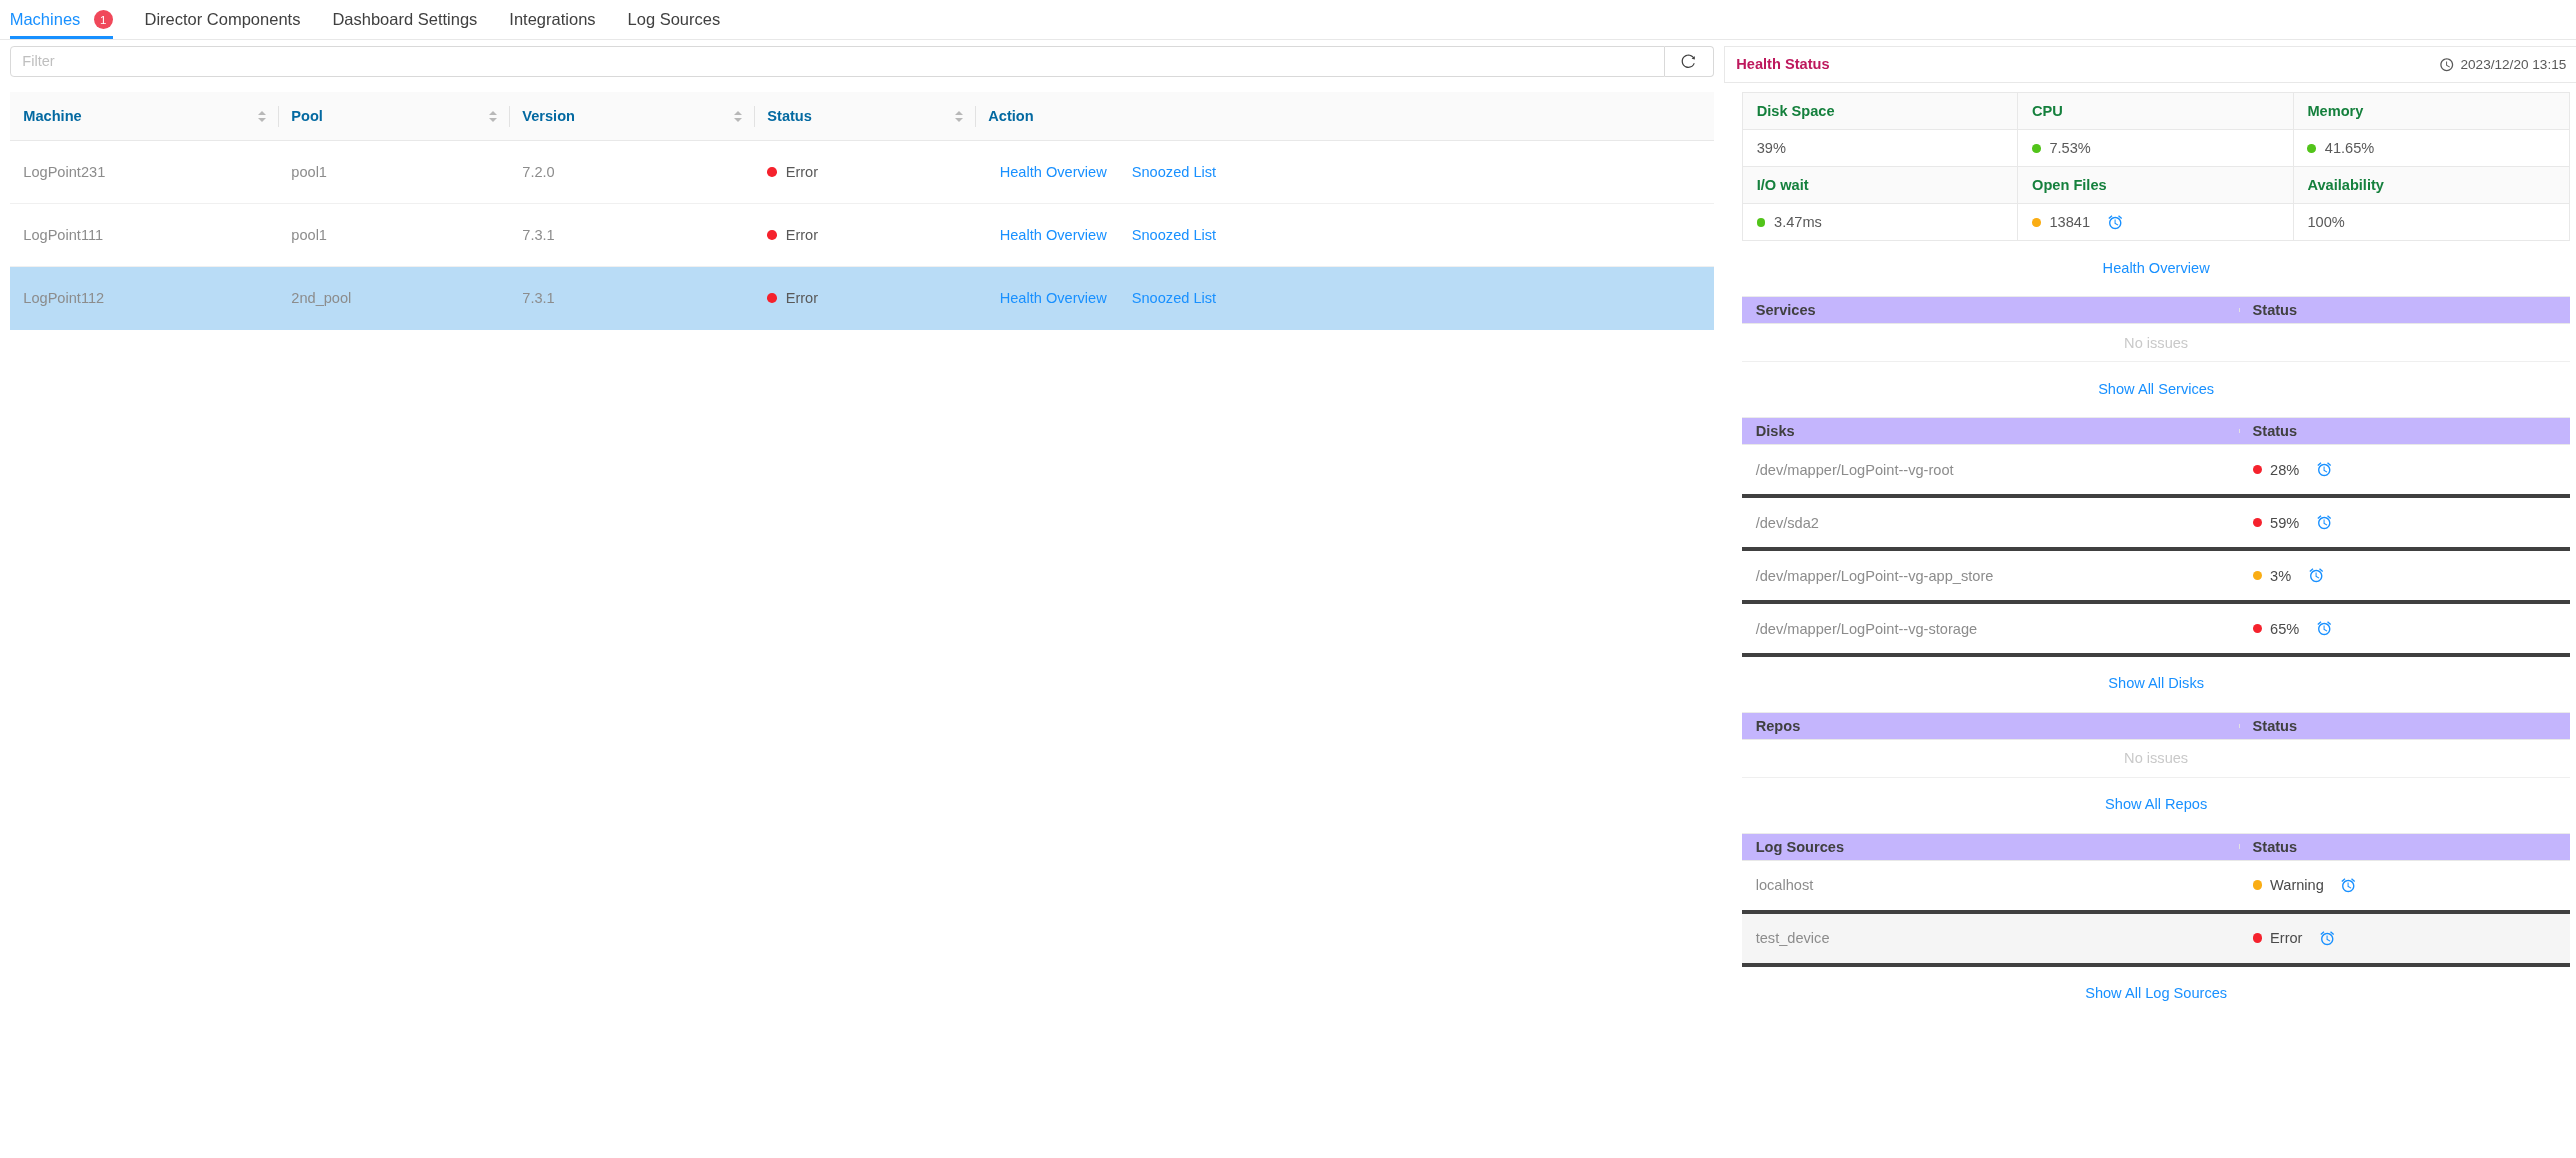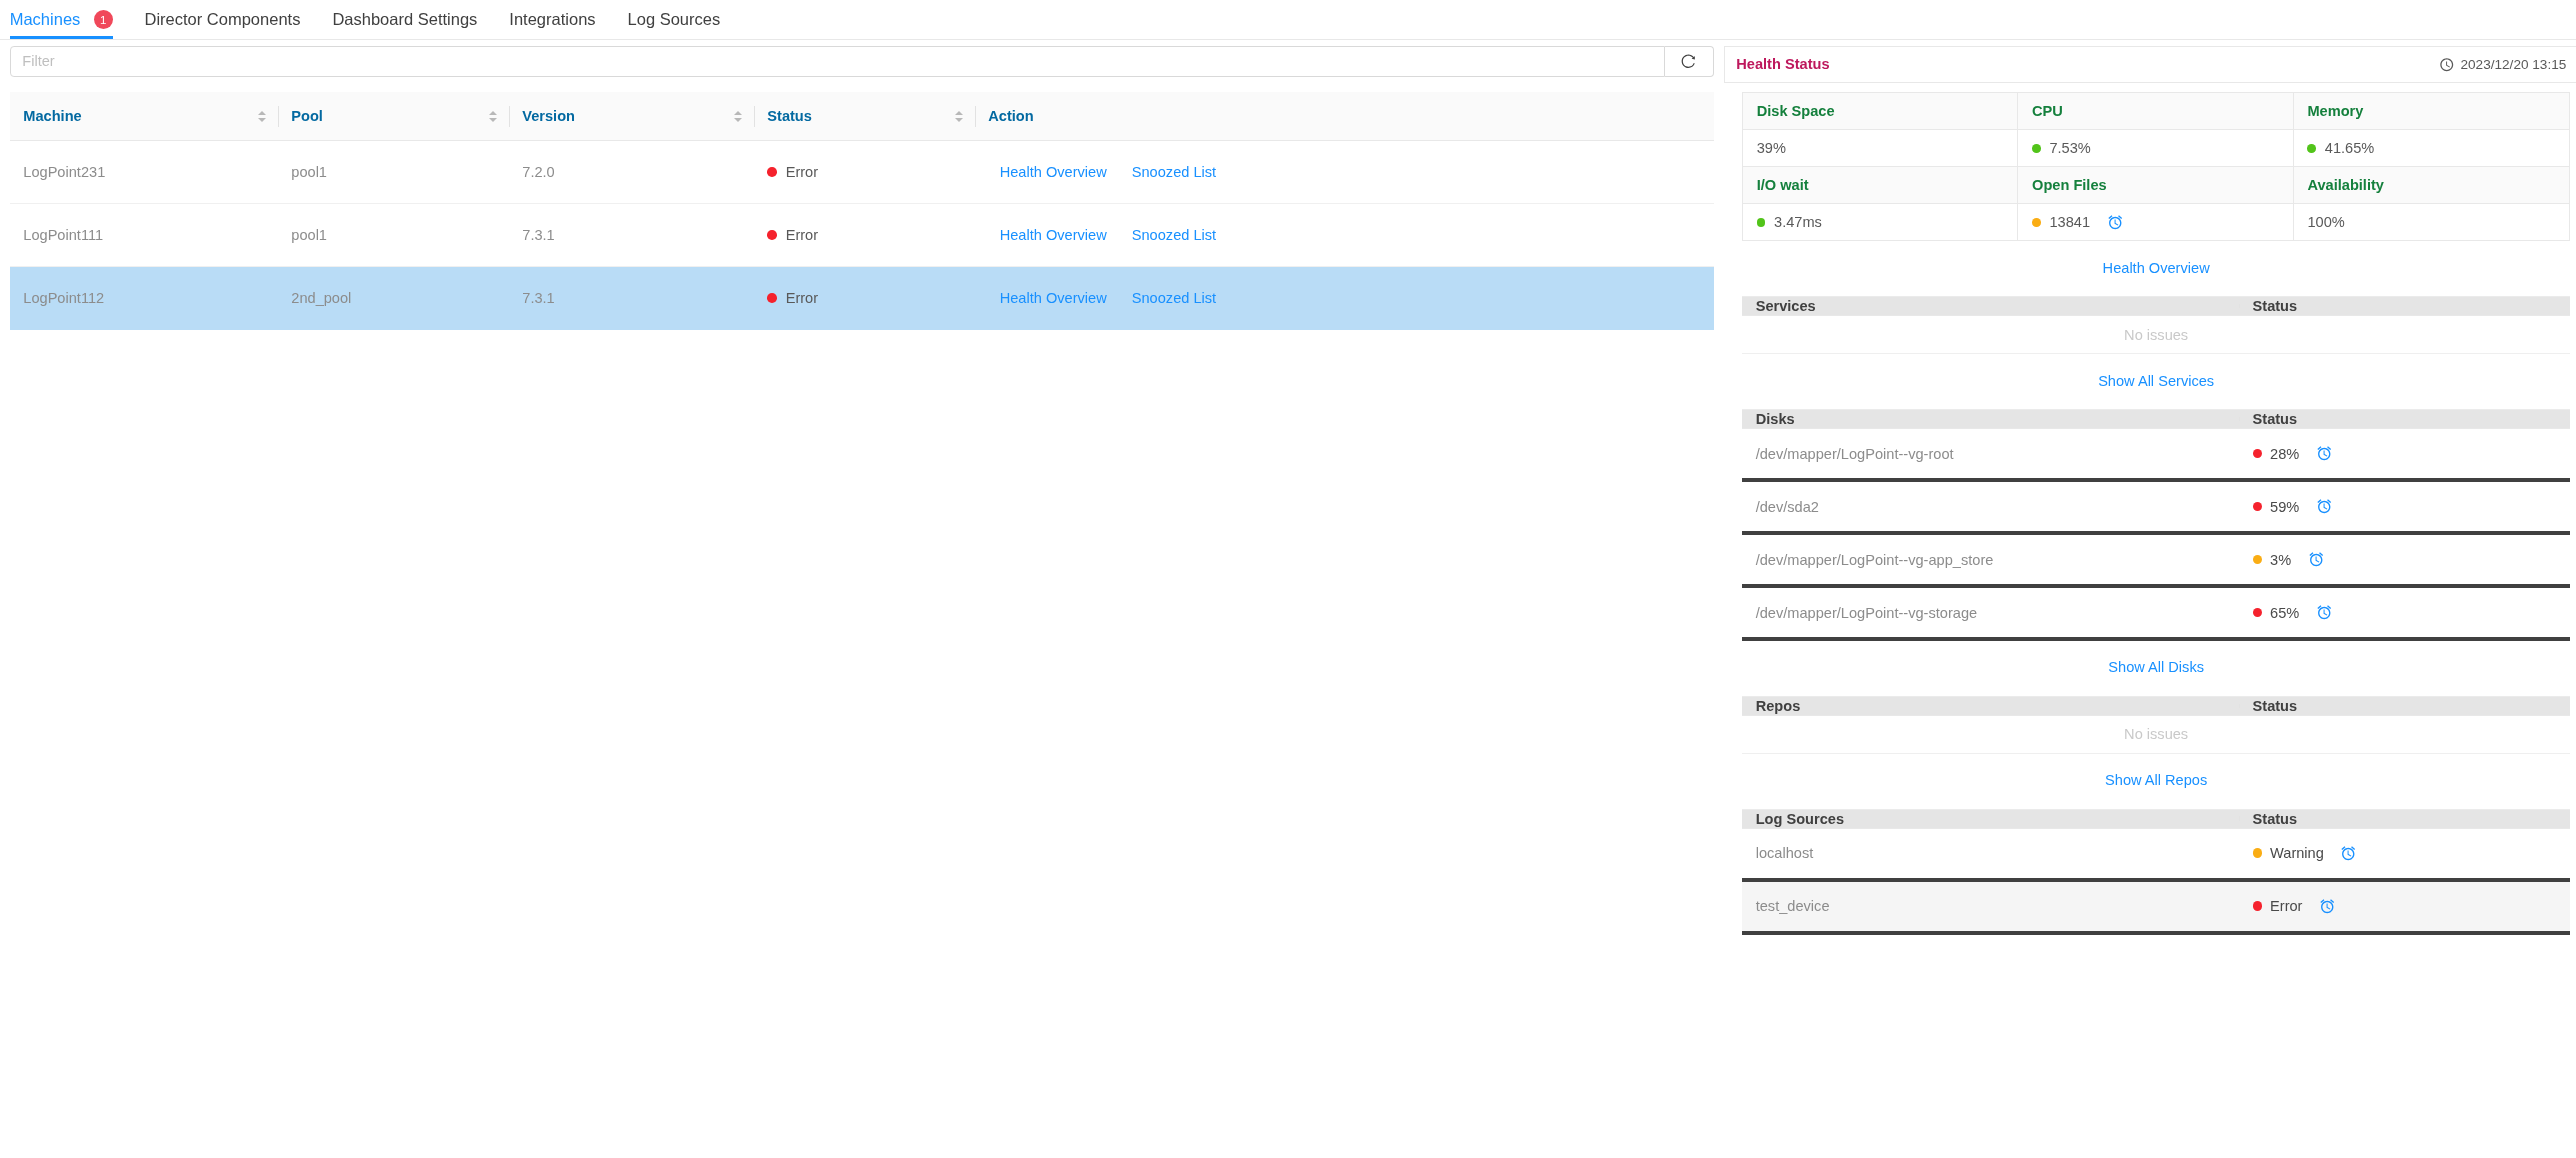--- a/index.html
+++ b/index.html
@@ -105,21 +105,21 @@
     height: 37px; display: flex; align-items: center; padding: 0 13.6px;
     border-bottom: 1px solid #e8e8e8; border-right: 1px solid #e8e8e8;
   }
   .mcell:nth-child(3n) { border-right: none; }
   .m-label { background: #fafafa; color: #15803d; font-weight: 600; }
   .m-value { color: #595959; gap: 8.7px; }
   .m-value .dot { width: 8.7px; height: 8.7px; }
   .alarm-svg { width: 16.5px; height: 16.5px; fill: #1890ff; margin-left: 8.7px; flex: none; cursor: pointer; }
   .link-row { text-align: center; padding: 18.4px 0 20.4px; }
   .sec-head {
-    display: flex; align-items: center; height: 20px; background: #e5e5e5;
+    display: flex; align-items: center; height: 28px; background: #c4b5fd;
     border-top: 1px solid #ebebeb; border-bottom: 1px solid #e8e8e8;
     font-weight: 600; color: #404040;
   }
   .sec-name { flex: 0 0 60%; padding-left: 13.6px; }
   .sec-status { flex: 1; padding-left: 13.6px; position: relative; }
   .sec-head .sec-status::before {
     content: ""; position: absolute; left: 0; top: 5.8px; bottom: 5.8px;
     width: 1px; background: #e2e2e2;
   }
   .sec-row {
@@ -403,16 +403,19 @@
           <div class="sec-name">test_device</div>
           <div class="sec-status status-val">
             <span class="dot error"></span>
             <span>Error</span>
             <svg class="alarm-svg" viewBox="0 0 24 24">
                 <use href="#alarm-glyph"></use>
               </svg>
           </div>
         </div>
       </div>
+      <div class="link-row">
+        <a class="link">Show All Log Sources</a>
+      </div>
     </div>
   </div>
 </div>
 
 
 </body></html>

